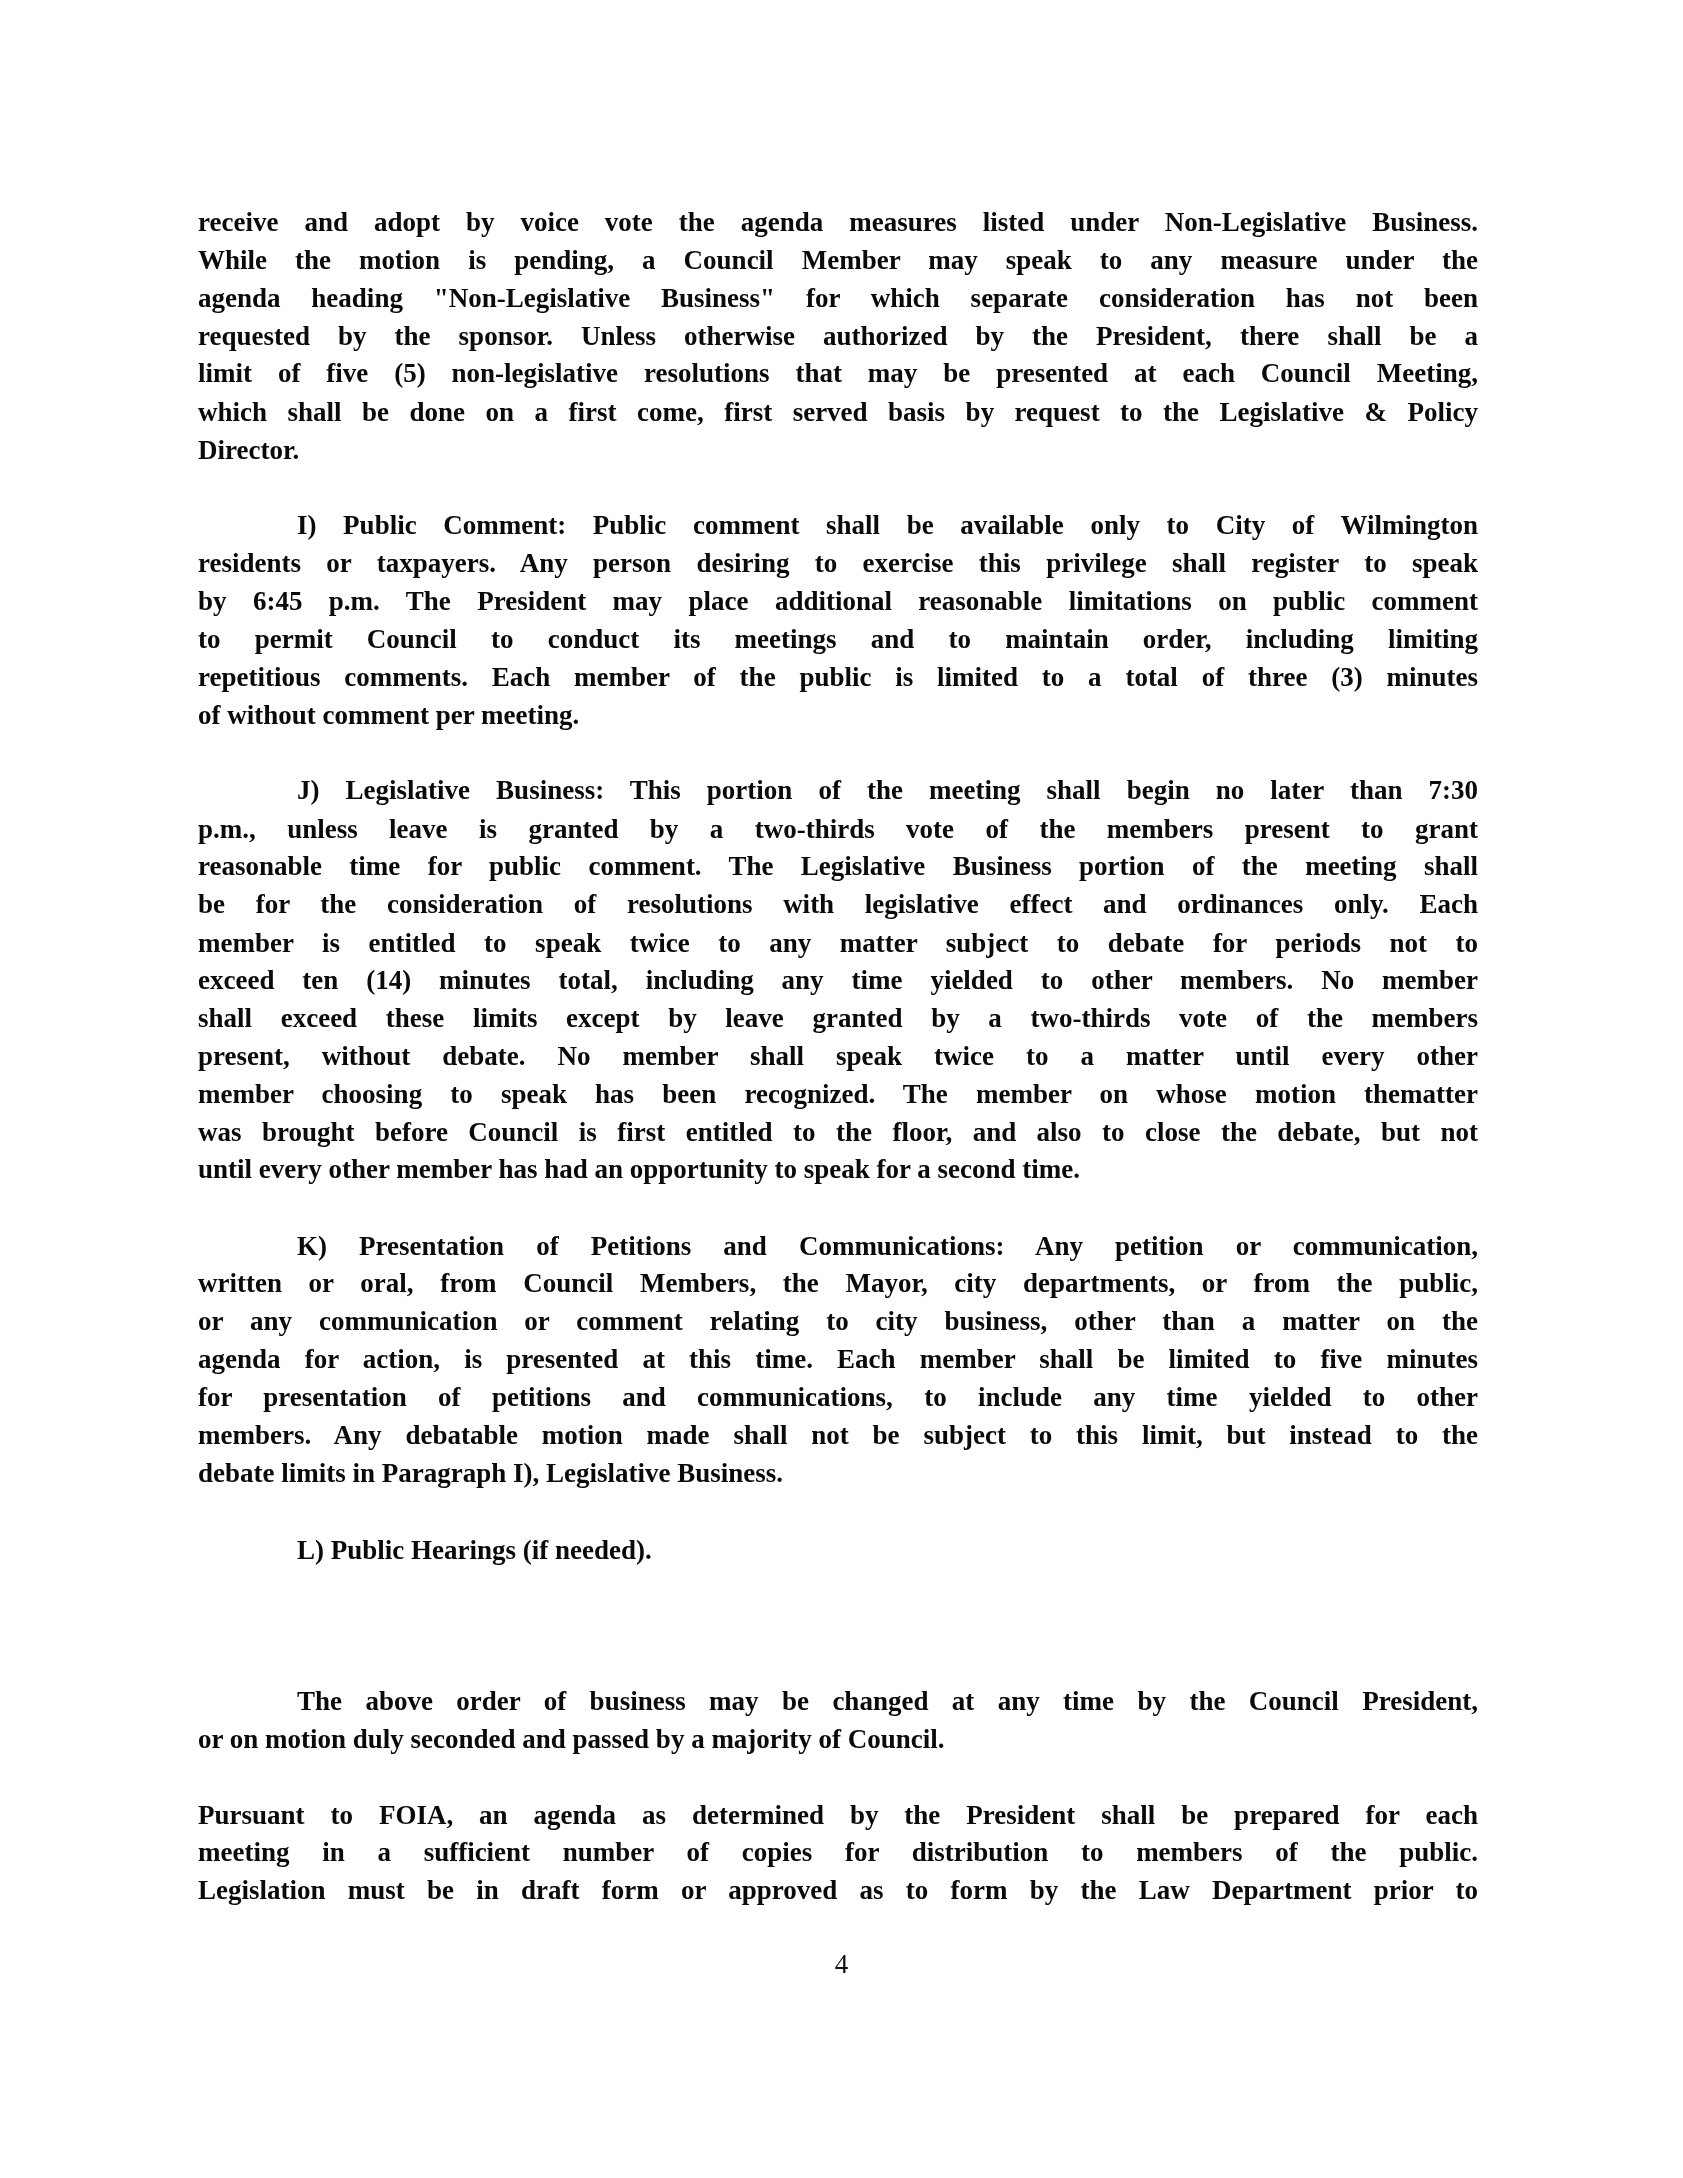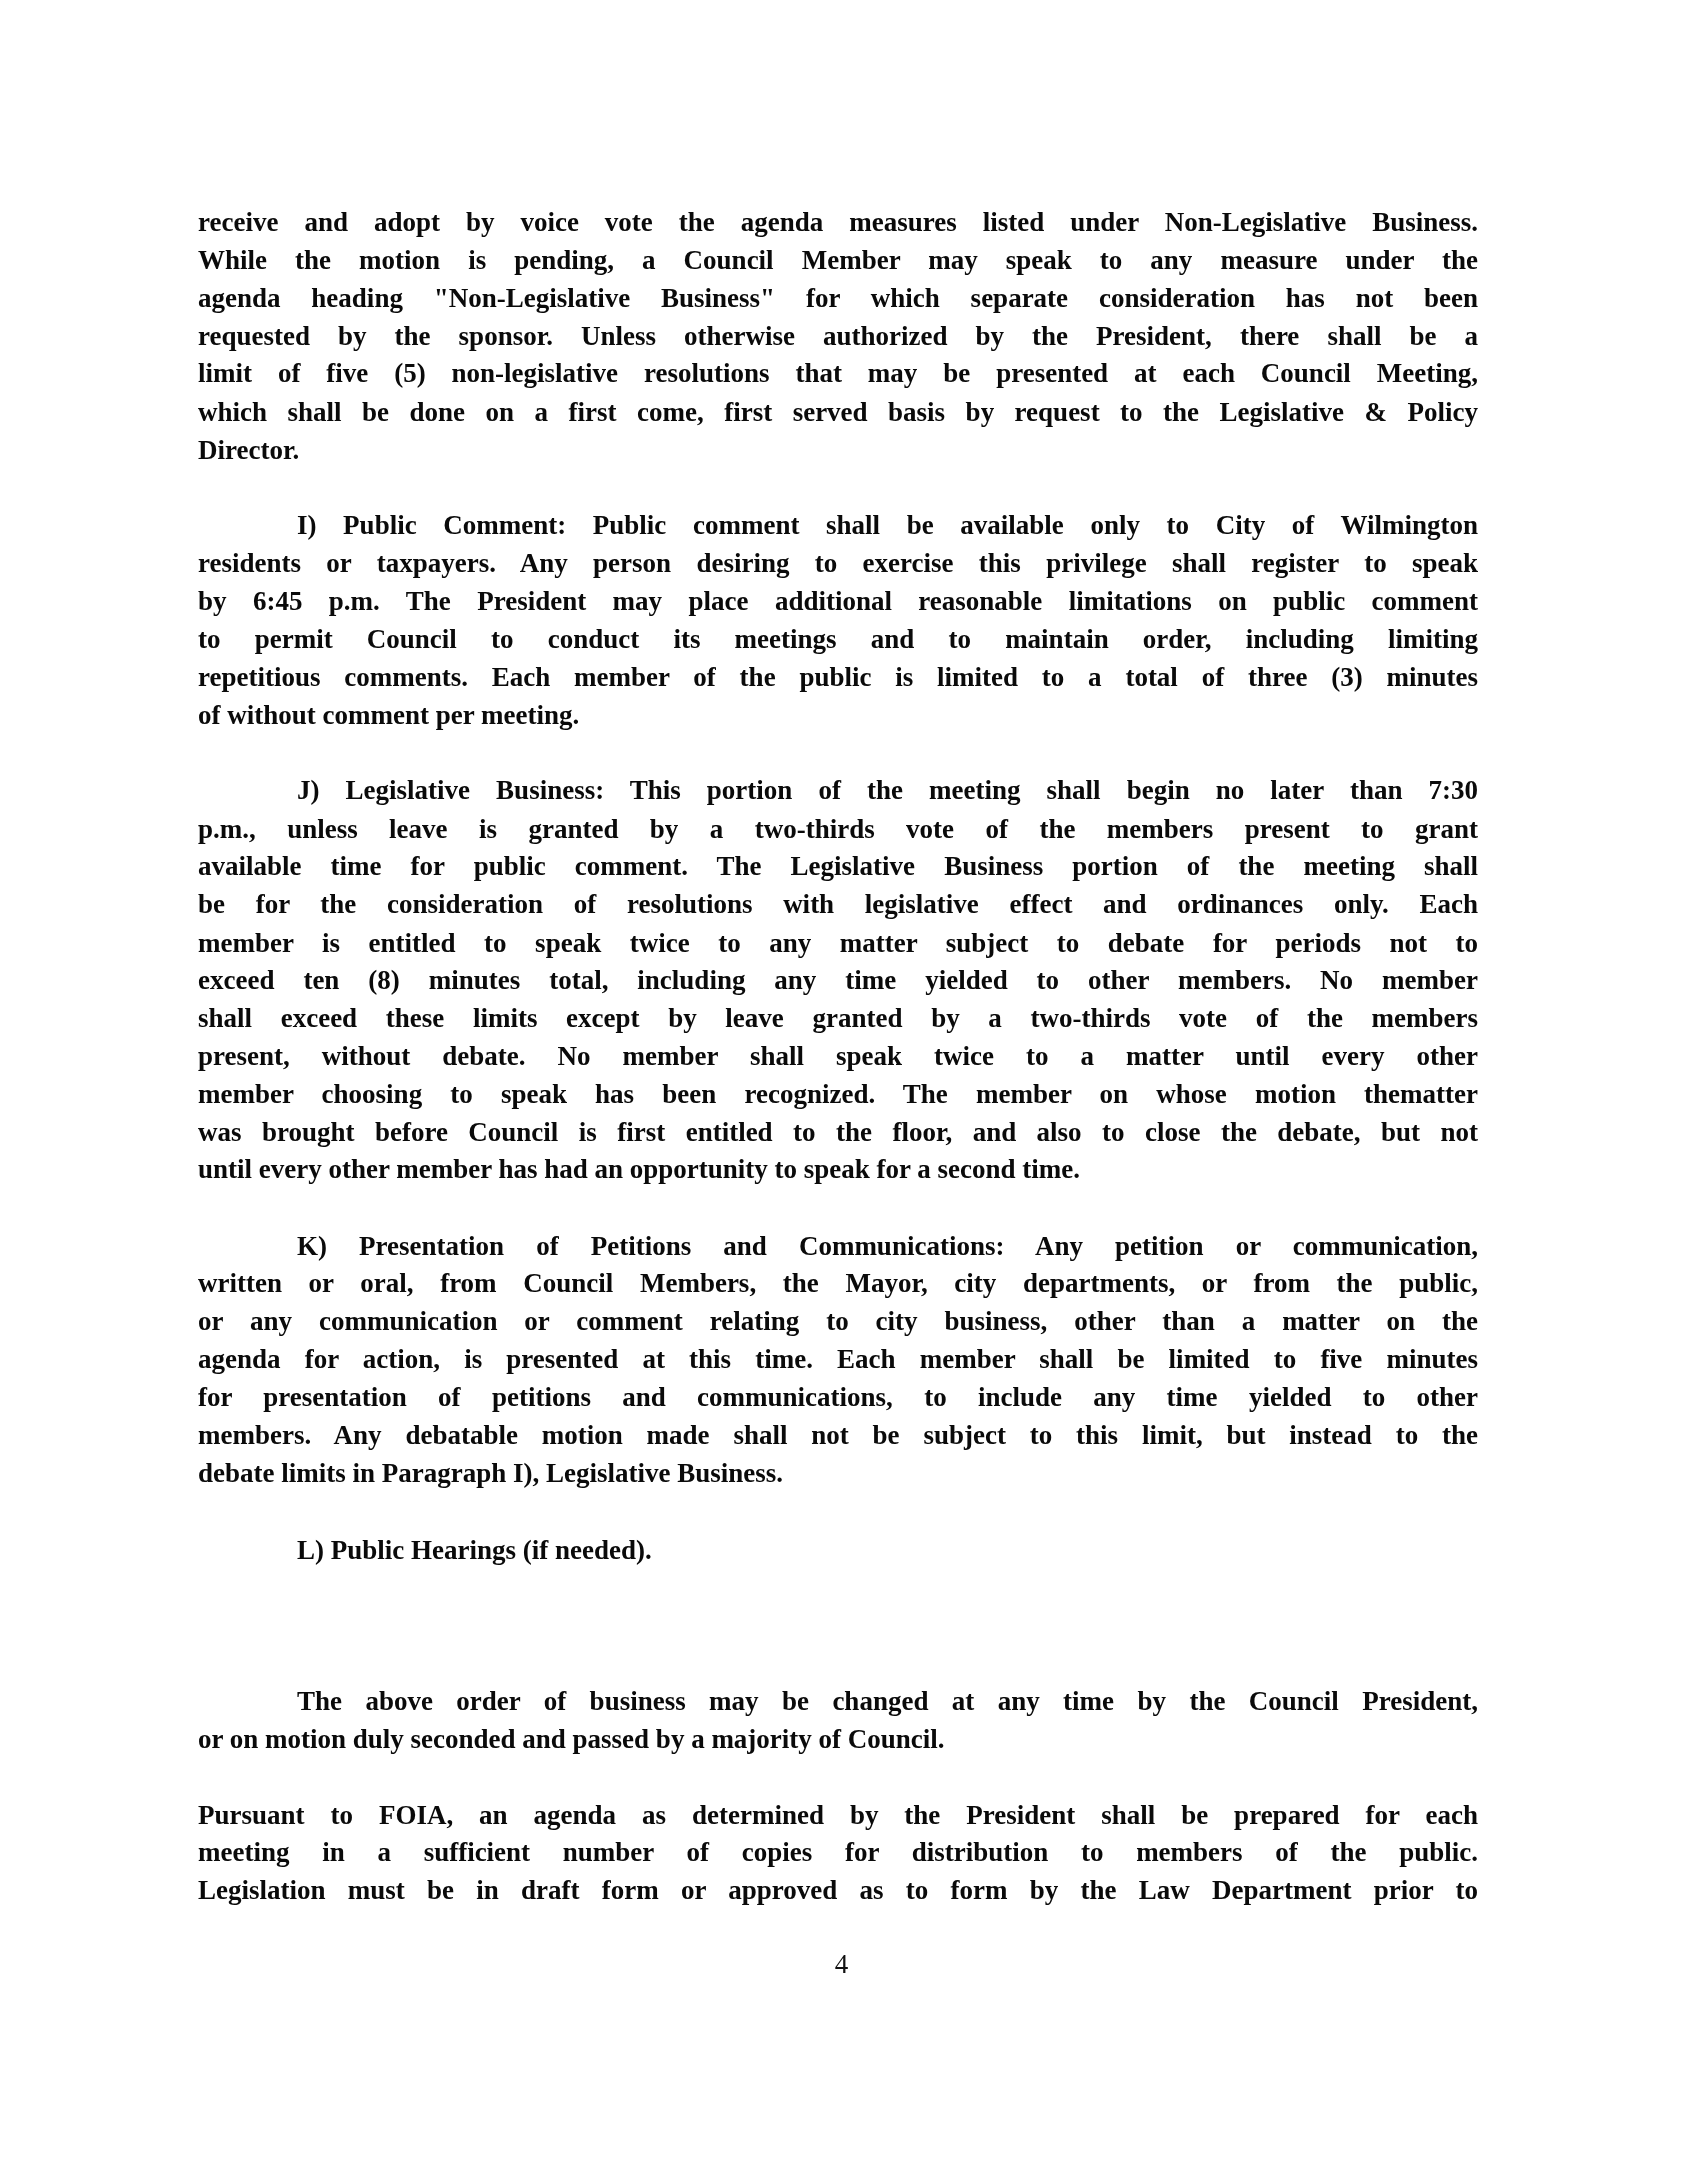--- a/index.html
+++ b/index.html
@@ -53,24 +53,24 @@
     <div class="line" style="top:547px">residents or taxpayers.  Any person desiring to exercise this privilege shall register to speak</div>
     <div class="line" style="top:585px">by 6:45 p.m.  The President may place additional reasonable limitations on public comment</div>
     <div class="line" style="top:623px">to permit Council to conduct its meetings and to maintain order, including limiting</div>
     <div class="line" style="top:661px">repetitious comments.  Each member of the public is limited to a total of three (3) minutes</div>
     <div class="line last" style="top:699px">of without comment per meeting.</div>
   </div>
 
   <div>
     <div class="line indent" style="top:774px">J) Legislative Business:  This portion of the meeting shall begin no later than 7:30</div>
     <div class="line" style="top:813px">p.m., unless leave is granted by a two-thirds vote of the members present to grant</div>
-    <div class="line" style="top:850px">available time for public comment. The Legislative Business portion of the meeting shall</div>
+    <div class="line" style="top:850px">reasonable time for public comment. The Legislative Business portion of the meeting shall</div>
     <div class="line" style="top:888px">be for the consideration of resolutions with legislative effect and ordinances only. Each</div>
     <div class="line" style="top:927px">member is entitled to speak twice to any matter subject to debate for periods not to</div>
-    <div class="line" style="top:964px">exceed ten (8) minutes total, including any time yielded to other members. No member</div>
+    <div class="line" style="top:964px">exceed ten (14) minutes total, including any time yielded to other members. No member</div>
     <div class="line" style="top:1002px">shall exceed these limits except by leave granted by a two-thirds vote of the members</div>
     <div class="line" style="top:1040px">present, without debate. No member shall speak twice to a matter until every other</div>
     <div class="line" style="top:1078px">member choosing to speak has been recognized. The member on whose motion thematter</div>
     <div class="line" style="top:1116px">was brought before Council is first entitled to the floor, and also to close the debate, but not</div>
     <div class="line last" style="top:1153px">until every other member has had an opportunity to speak for a second time.</div>
   </div>
 
   <div>
     <div class="line indent" style="top:1230px">K) Presentation of Petitions and Communications: Any petition or communication,</div>
     <div class="line" style="top:1267px">written or oral, from Council Members, the Mayor, city departments, or from the public,</div>

